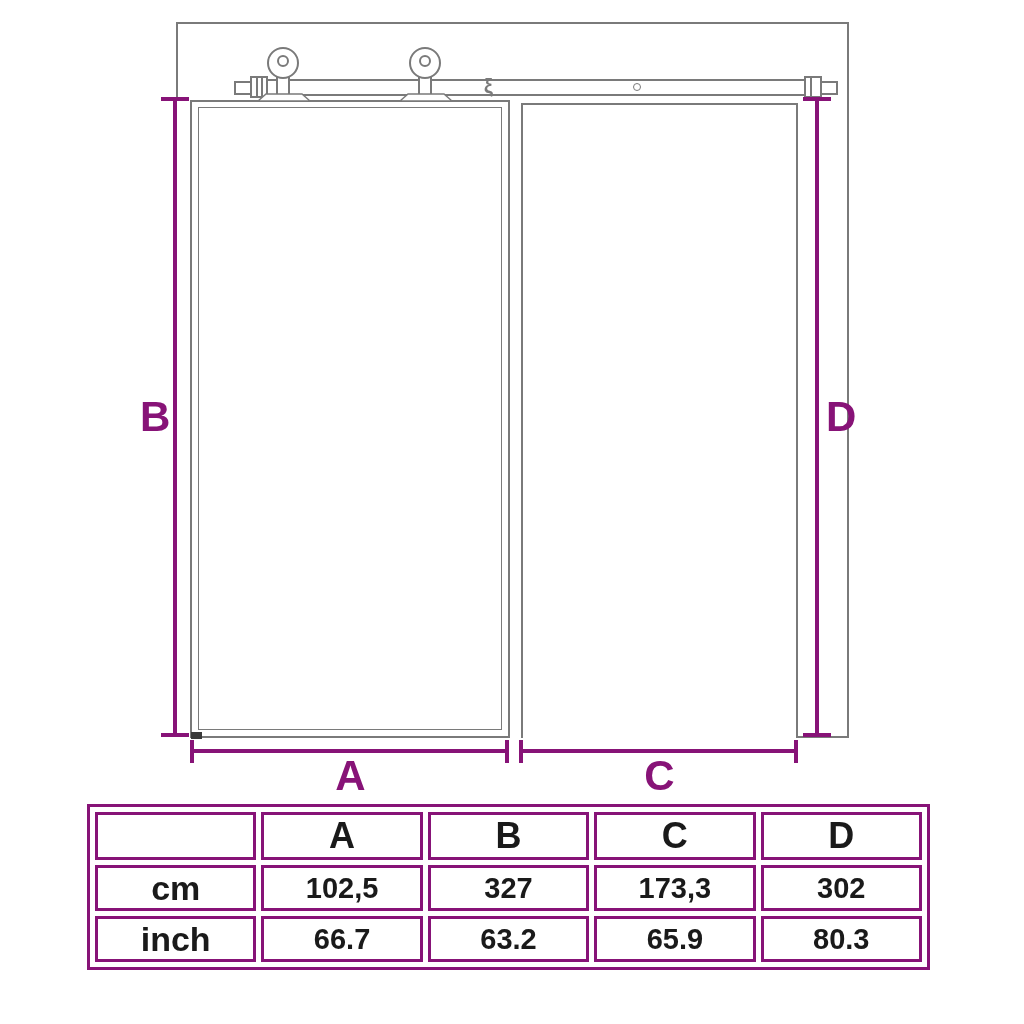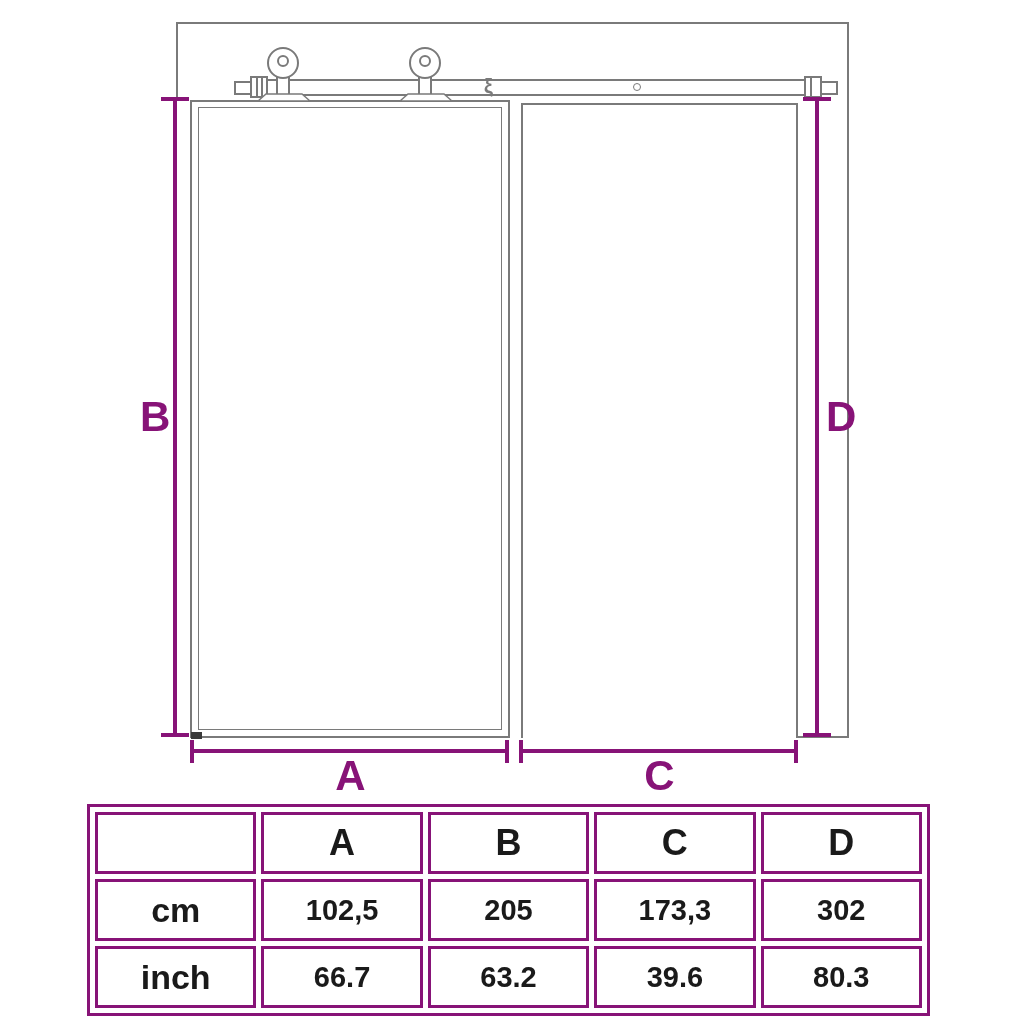--- a/index.html
+++ b/index.html
@@ -18,21 +18,21 @@
   .gbox-thin{border:1.5px solid var(--line);background:transparent;}
   .circle{border-radius:50%;}
   
   .dim{background:var(--accent);}
   .dim-label{color:var(--accent);font-weight:bold;font-size:42px;line-height:1;}
   .dim-label-wrap{text-align:center;}
   .break-glyph{color:var(--line);font-size:20px;line-height:1;font-weight:bold;}
   
   .dim-table{border-collapse:separate;border-spacing:5px;border:3px solid var(--accent);
              width:843px;table-layout:fixed;background:#ffffff;}
-  .dim-table td{border:3px solid var(--accent);height:62px;text-align:center;
+  .dim-table td{border:3px solid var(--accent);height:46px;text-align:center;
                 vertical-align:middle;font-weight:bold;color:var(--ink);padding:0;}
   .td-colhead{font-size:36px;}
   .td-rowlabel{font-size:34px;}
   .td-num{font-size:29px;}
 </style>
 </head>
 <body>
 
 <div class="stage">
 
@@ -98,28 +98,28 @@
           <tr>
         <td class="td-rowlabel"></td>
         <td class="td-colhead">A</td>
         <td class="td-colhead">B</td>
         <td class="td-colhead">C</td>
         <td class="td-colhead">D</td>
       </tr>
       <tr>
         <td class="td-rowlabel">cm</td>
         <td class="td-num">102,5</td>
-        <td class="td-num">205</td>
+        <td class="td-num">327</td>
         <td class="td-num">173,3</td>
         <td class="td-num">302</td>
       </tr>
       <tr>
         <td class="td-rowlabel">inch</td>
         <td class="td-num">66.7</td>
         <td class="td-num">63.2</td>
-        <td class="td-num">39.6</td>
+        <td class="td-num">65.9</td>
         <td class="td-num">80.3</td>
       </tr>
     </tbody>
       </table>
   </div>
 
 </div>
 
 </body></html>

